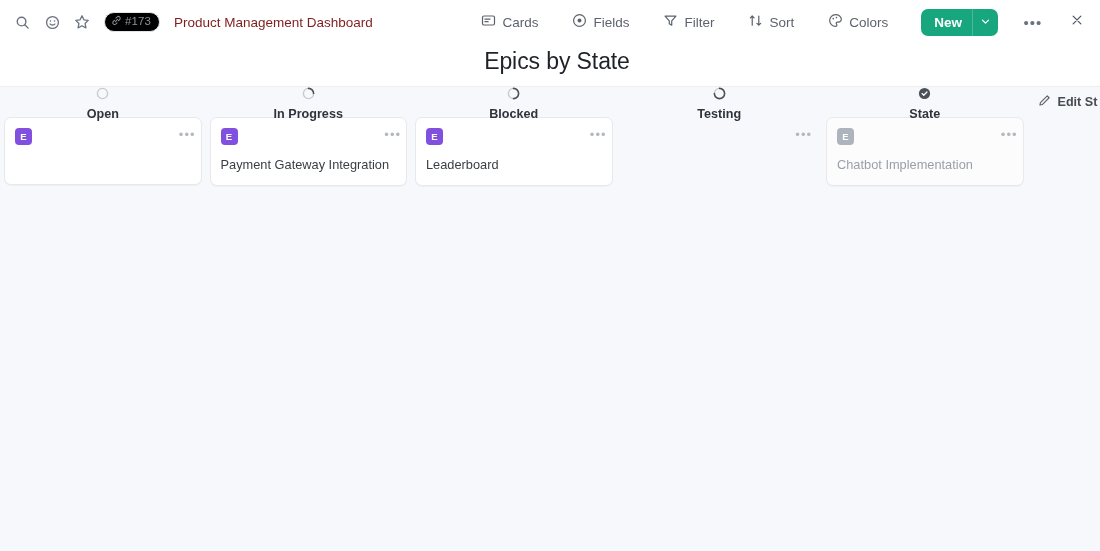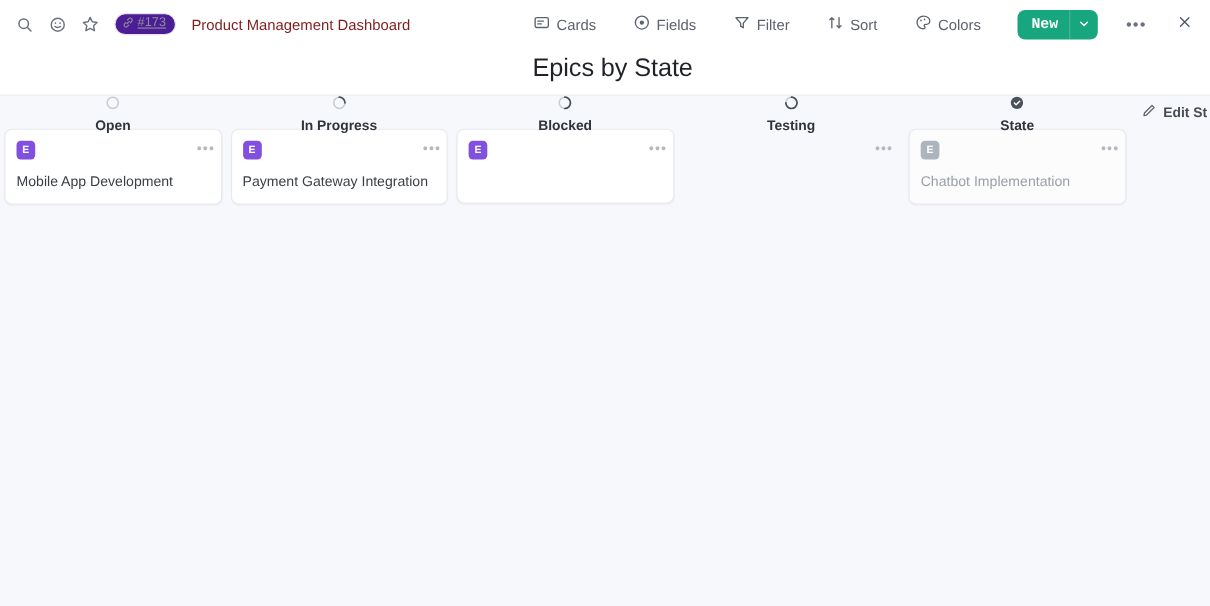--- a/index.html
+++ b/index.html
@@ -36,24 +36,23 @@
   }
 
   .issue-chip {
     display: inline-flex; align-items: center; gap: 3px;
     border: 1px solid #e3e5e9;
     border-radius: 999px;
     padding: 2px 8px 2px 6px;
     font-size: 11.5px;
     color: #8b919a;
     margin-left: 6px;
-    background: #4c1d95;
+    background: #000000;
     cursor: pointer;
     line-height: 1;
-    text-decoration: underline;
   }
   .issue-chip .chip-num { letter-spacing: .1px; }
 
   .doc-title {
     font-size: 13.5px;
     color: #7f1d1d;
     margin-left: 12px;
     white-space: nowrap;
   }
 
@@ -75,21 +74,20 @@
     font-size: 13.5px;
     font-weight: 600;
     margin-left: 8px;
     overflow: hidden;
     cursor: pointer;
     height: 27px;
   }
   .new-btn .np {
     display: flex; align-items: center;
     padding: 0 10px 0 13px;
-    font-family: Liberation Mono, monospace;
   }
   .new-btn .nc {
     display: flex; align-items: center; justify-content: center;
     width: 26px;
     border-left: 1px solid rgba(255,255,255,.22);
   }
   .kebab-btn {
     width: 26px; height: 26px;
     display: flex; align-items: center; justify-content: center;
     color: #6b7280; font-size: 15px; cursor: pointer;
@@ -338,21 +336,20 @@
         <span class="st">
           <svg class="st" viewBox="0 0 16 16" fill="none" stroke="#c6cbd3" stroke-width="1.7">
             <circle cx="8" cy="8" r="6.3"></circle>
           </svg>
         </span>
         <span class="col-name">Open</span>
         <span class="col-dots">•••</span>
       </div>
       <div class="card">
         <div class="badge">E</div>
-        <div class="card-title">Mobile App Development</div>
       </div>
     </div>
 
     <div class="column">
       <div class="col-head">
         <span class="st">
           <svg class="st" viewBox="0 0 16 16" fill="none">
             <circle cx="8" cy="8" r="6.3" stroke="#c6cbd3" stroke-width="1.7"></circle>
             <path d="M8 1.7 A6.3 6.3 0 0 1 14.3 8" stroke="#4a5159" stroke-width="1.9" stroke-linecap="round"></path>
           </svg>
@@ -372,20 +369,21 @@
           <svg class="st" viewBox="0 0 16 16" fill="none">
             <circle cx="8" cy="8" r="6.3" stroke="#c6cbd3" stroke-width="1.7"></circle>
             <path d="M8 1.7 A6.3 6.3 0 0 1 8 14.3" stroke="#4a5159" stroke-width="1.9" stroke-linecap="round"></path>
           </svg>
         </span>
         <span class="col-name">Blocked</span>
         <span class="col-dots">•••</span>
       </div>
       <div class="card">
         <div class="badge">E</div>
+        <div class="card-title">Leaderboard</div>
       </div>
     </div>
 
     <div class="column">
       <div class="col-head">
         <span class="st">
           <svg class="st" viewBox="0 0 16 16" fill="none">
             <circle cx="8" cy="8" r="6.3" stroke="#c6cbd3" stroke-width="1.7"></circle>
             <path d="M8 1.7 A6.3 6.3 0 1 1 1.7 8" stroke="#4a5159" stroke-width="1.9" stroke-linecap="round"></path>
           </svg>

